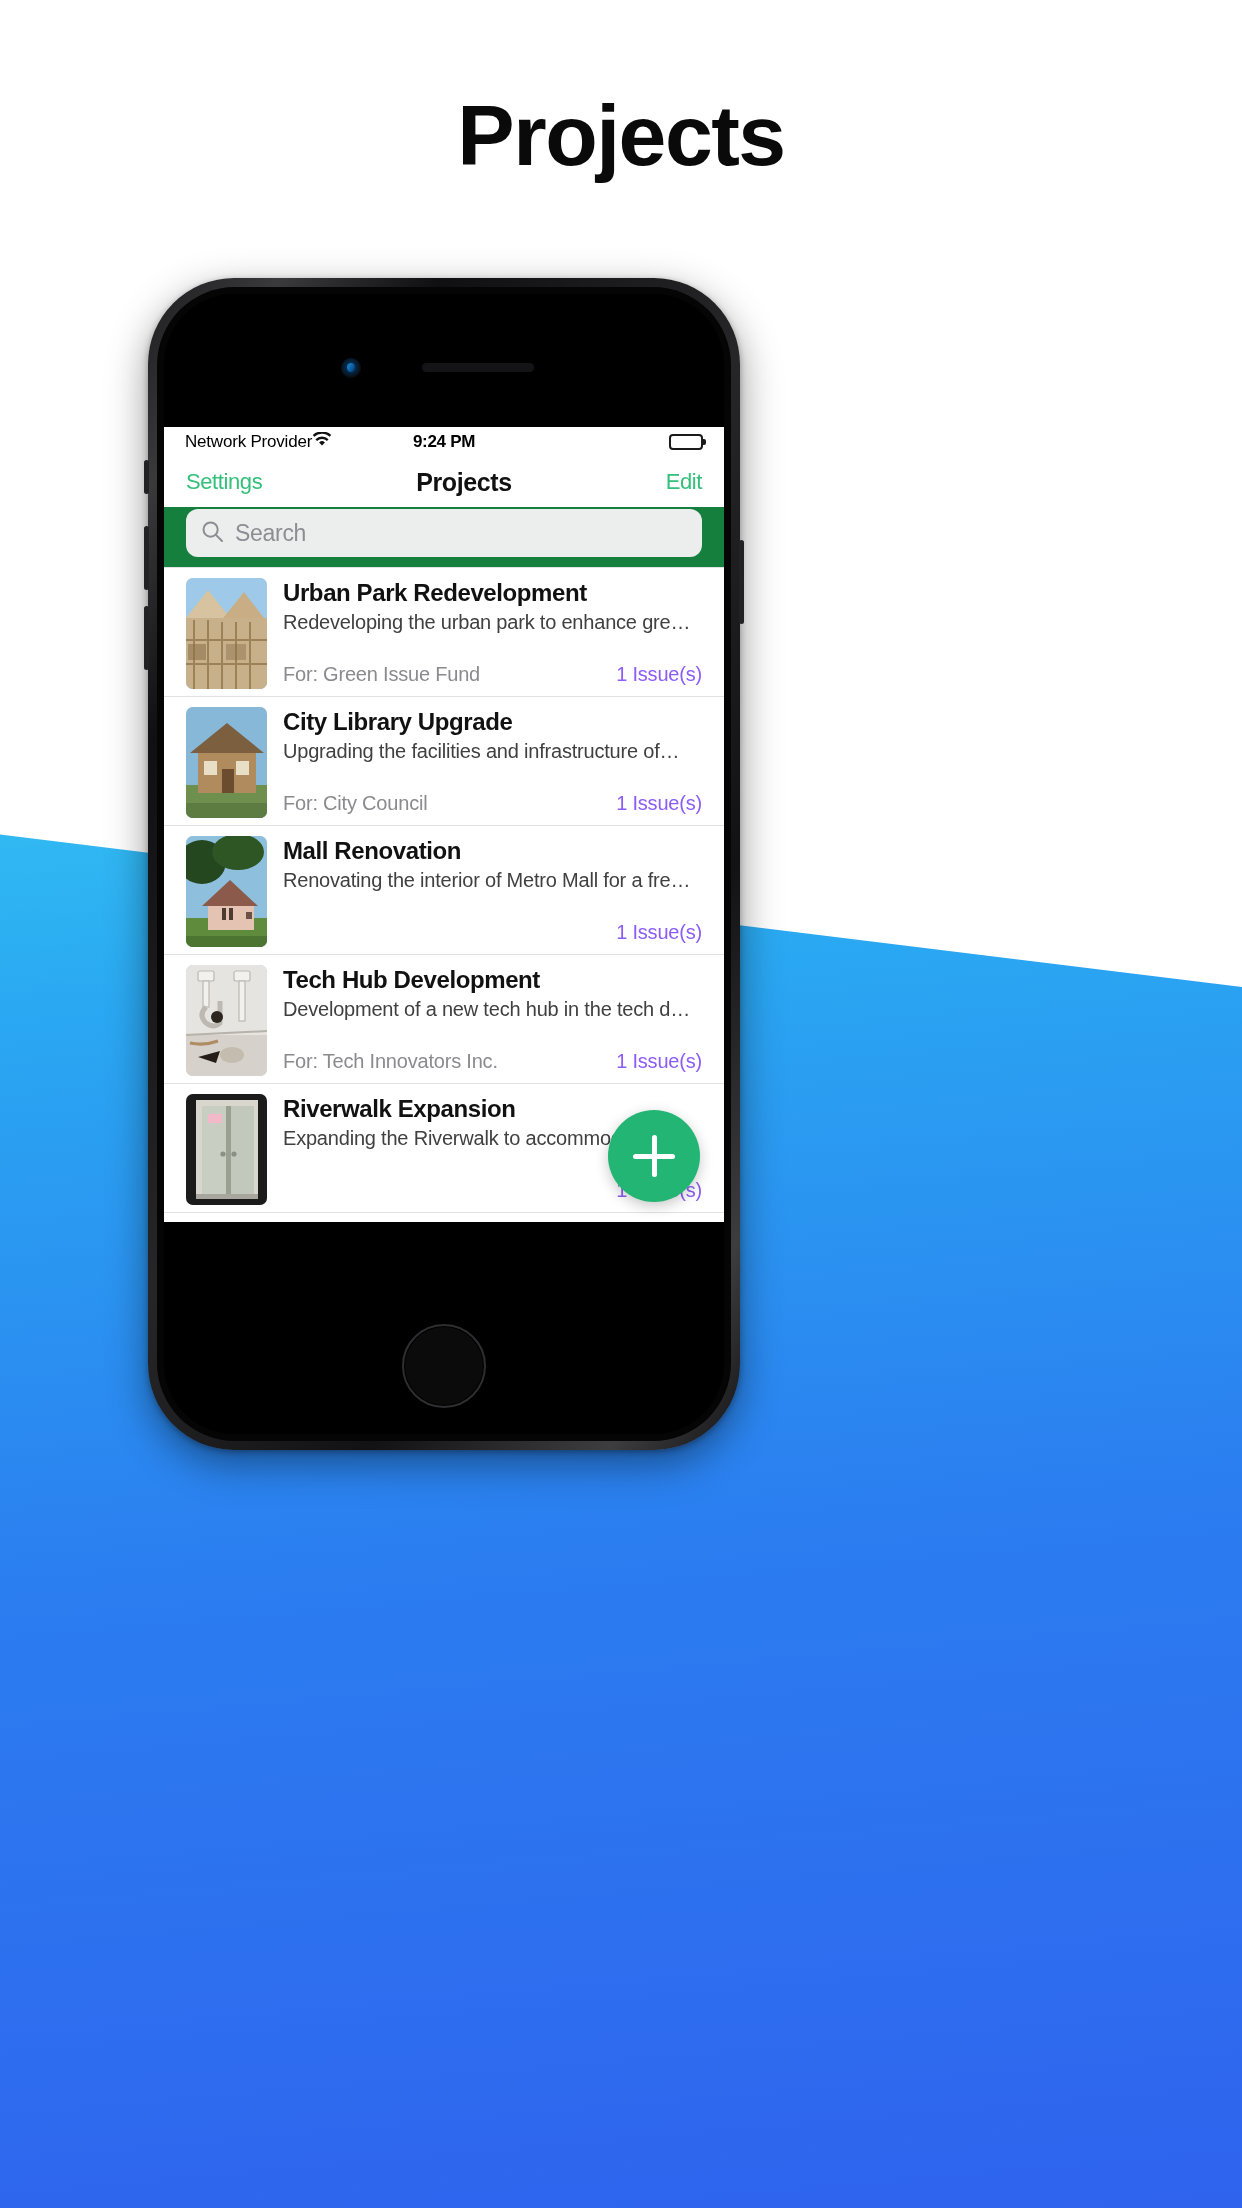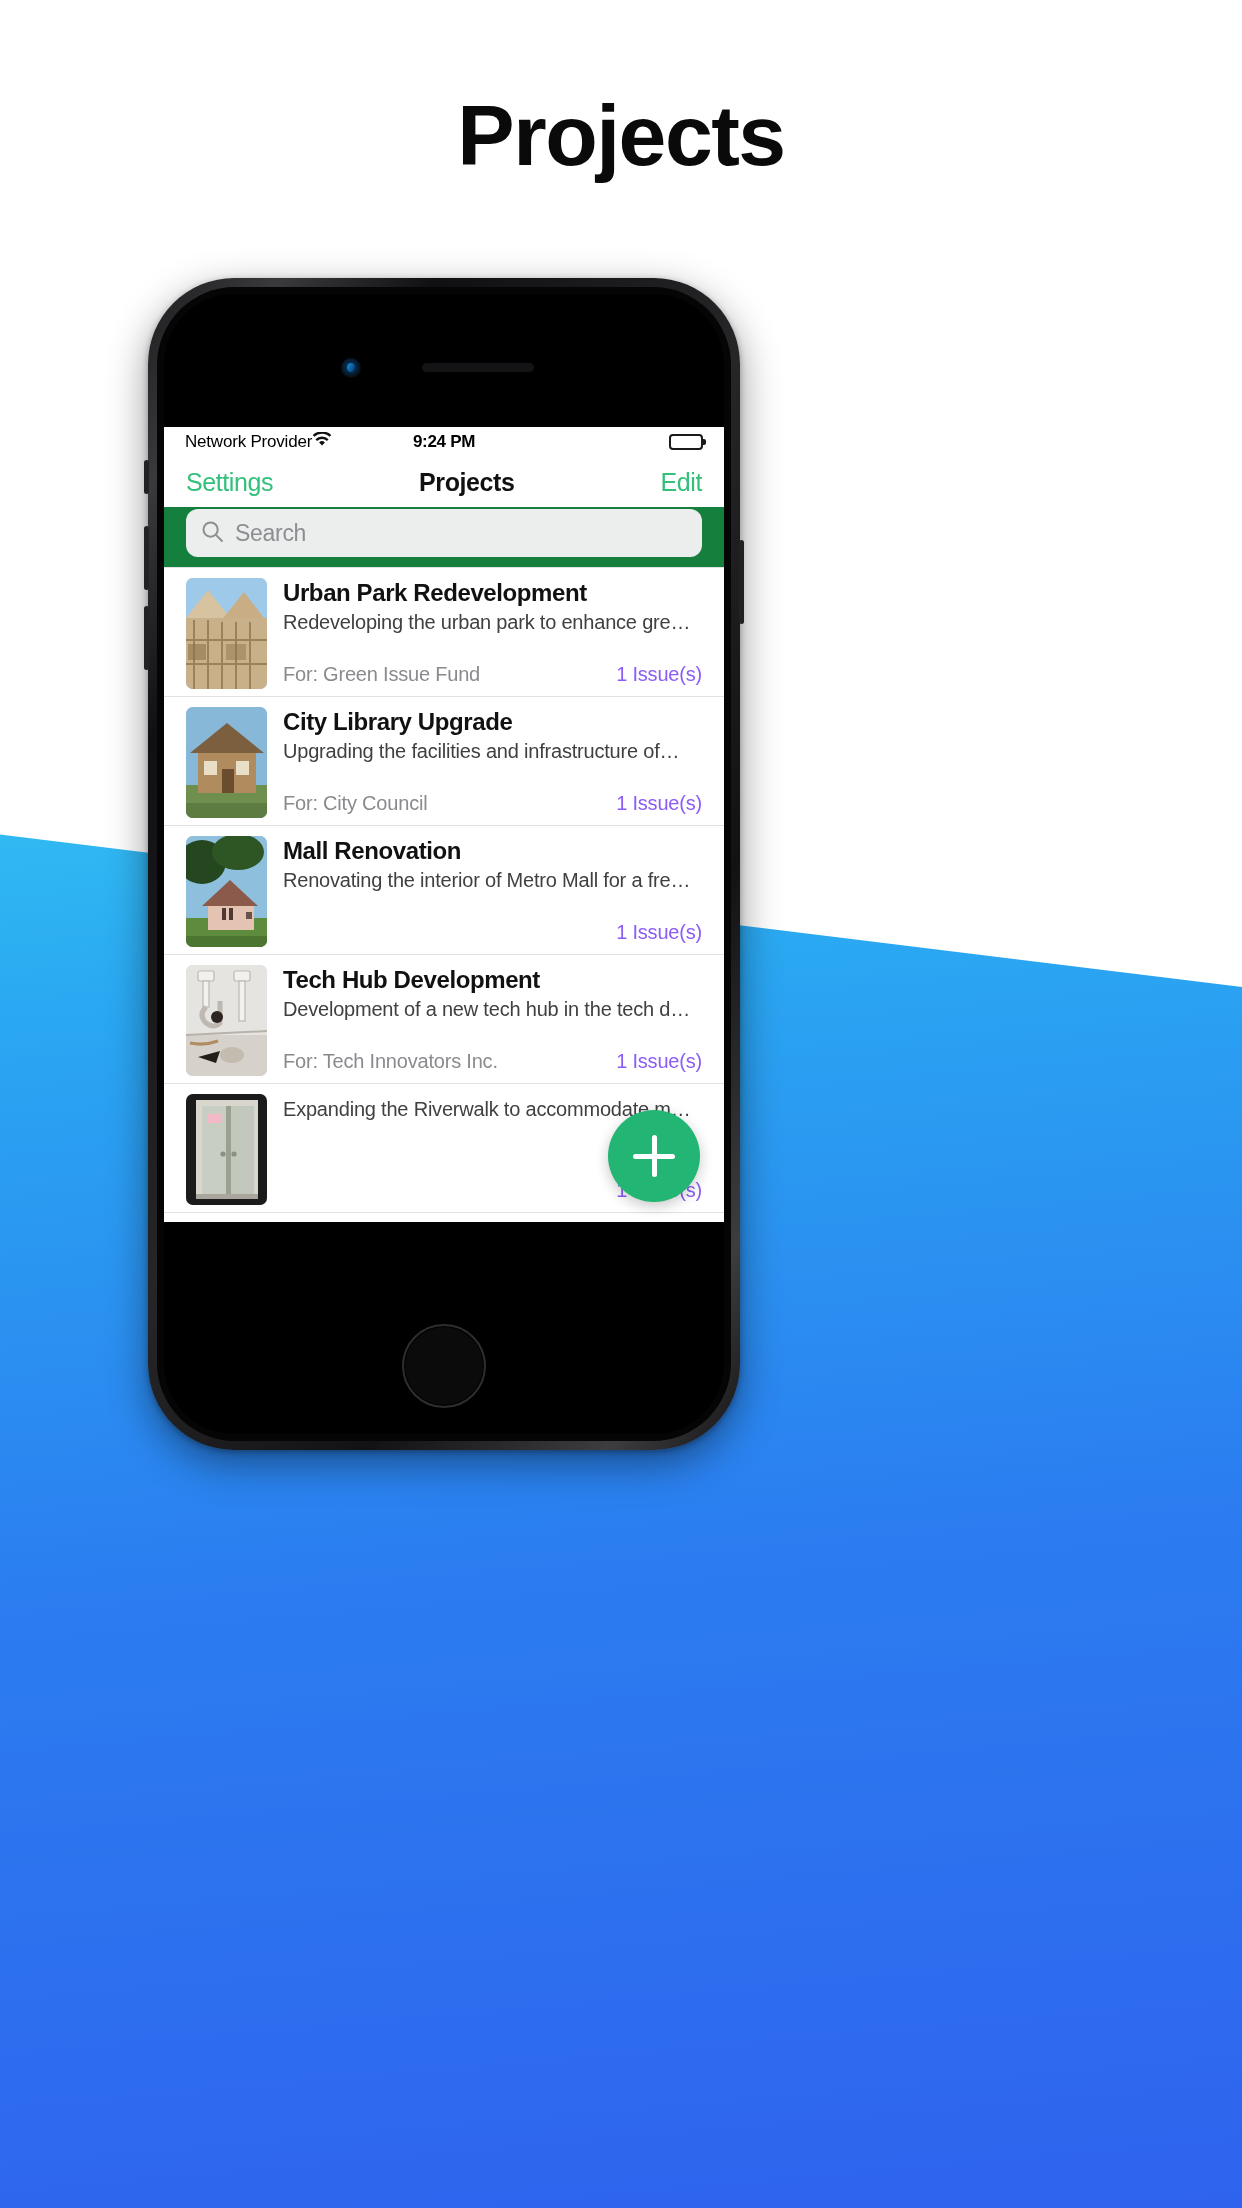--- a/index.html
+++ b/index.html
@@ -110,21 +110,21 @@
     content:""; position:absolute; right:-5px; top:50%; transform:translateY(-50%);
     width:3px; height:6px; border-radius:0 2px 2px 0; background:#1a1a1a;
   }
   .battery .lvl { height:100%; background:#1a1a1a; border-radius:1.5px; }
 
   
   .navbar {
     height:50px; display:flex; align-items:center; justify-content:space-between;
     padding:0 22px; background:#fff;
   }
-  .nav-btn { font-size:25px; color:#34c07a; letter-spacing:-.4px; }
+  .nav-btn { font-size:22px; color:#34c07a; letter-spacing:-.4px; }
   .nav-title { font-size:25px; font-weight:bold; color:#111; letter-spacing:-.4px; }
 
   
   .search-wrap { padding:2px 22px 10px 22px; background:#15803d; }
   .search-field {
     height:48px; background:#eceded; border-radius:12px;
     display:flex; align-items:center; gap:11px; padding:0 15px;
   }
   .search-ph { font-size:23px; color:#8d8d92; letter-spacing:-.3px; }
 
@@ -346,20 +346,21 @@
               <rect x="16" y="12" width="24" height="93" fill="#c9cec3"></rect>
               <rect x="44" y="12" width="24" height="93" fill="#c3c8bd"></rect>
               <rect x="40" y="12" width="5" height="93" fill="#9aa092"></rect>
               <rect x="22" y="20" width="14" height="9" fill="#f3b9c9"></rect>
               <circle cx="37" cy="60" r="2.6" fill="#8b8f84"></circle>
               <circle cx="48" cy="60" r="2.6" fill="#8b8f84"></circle>
               <rect x="10" y="100" width="62" height="5" fill="#a9a79d"></rect>
             </svg>
           </div>
           <div class="row-body">
+            <div class="row-title">Riverwalk Expansion</div>
             <div class="row-desc">Expanding the Riverwalk to accommodate m…</div>
             <div class="row-meta">
               <span class="row-for"></span>
               <span class="row-issues">1 Issue(s)</span>
             </div>
           </div>
         </div>
 
         <div class="row">
           

